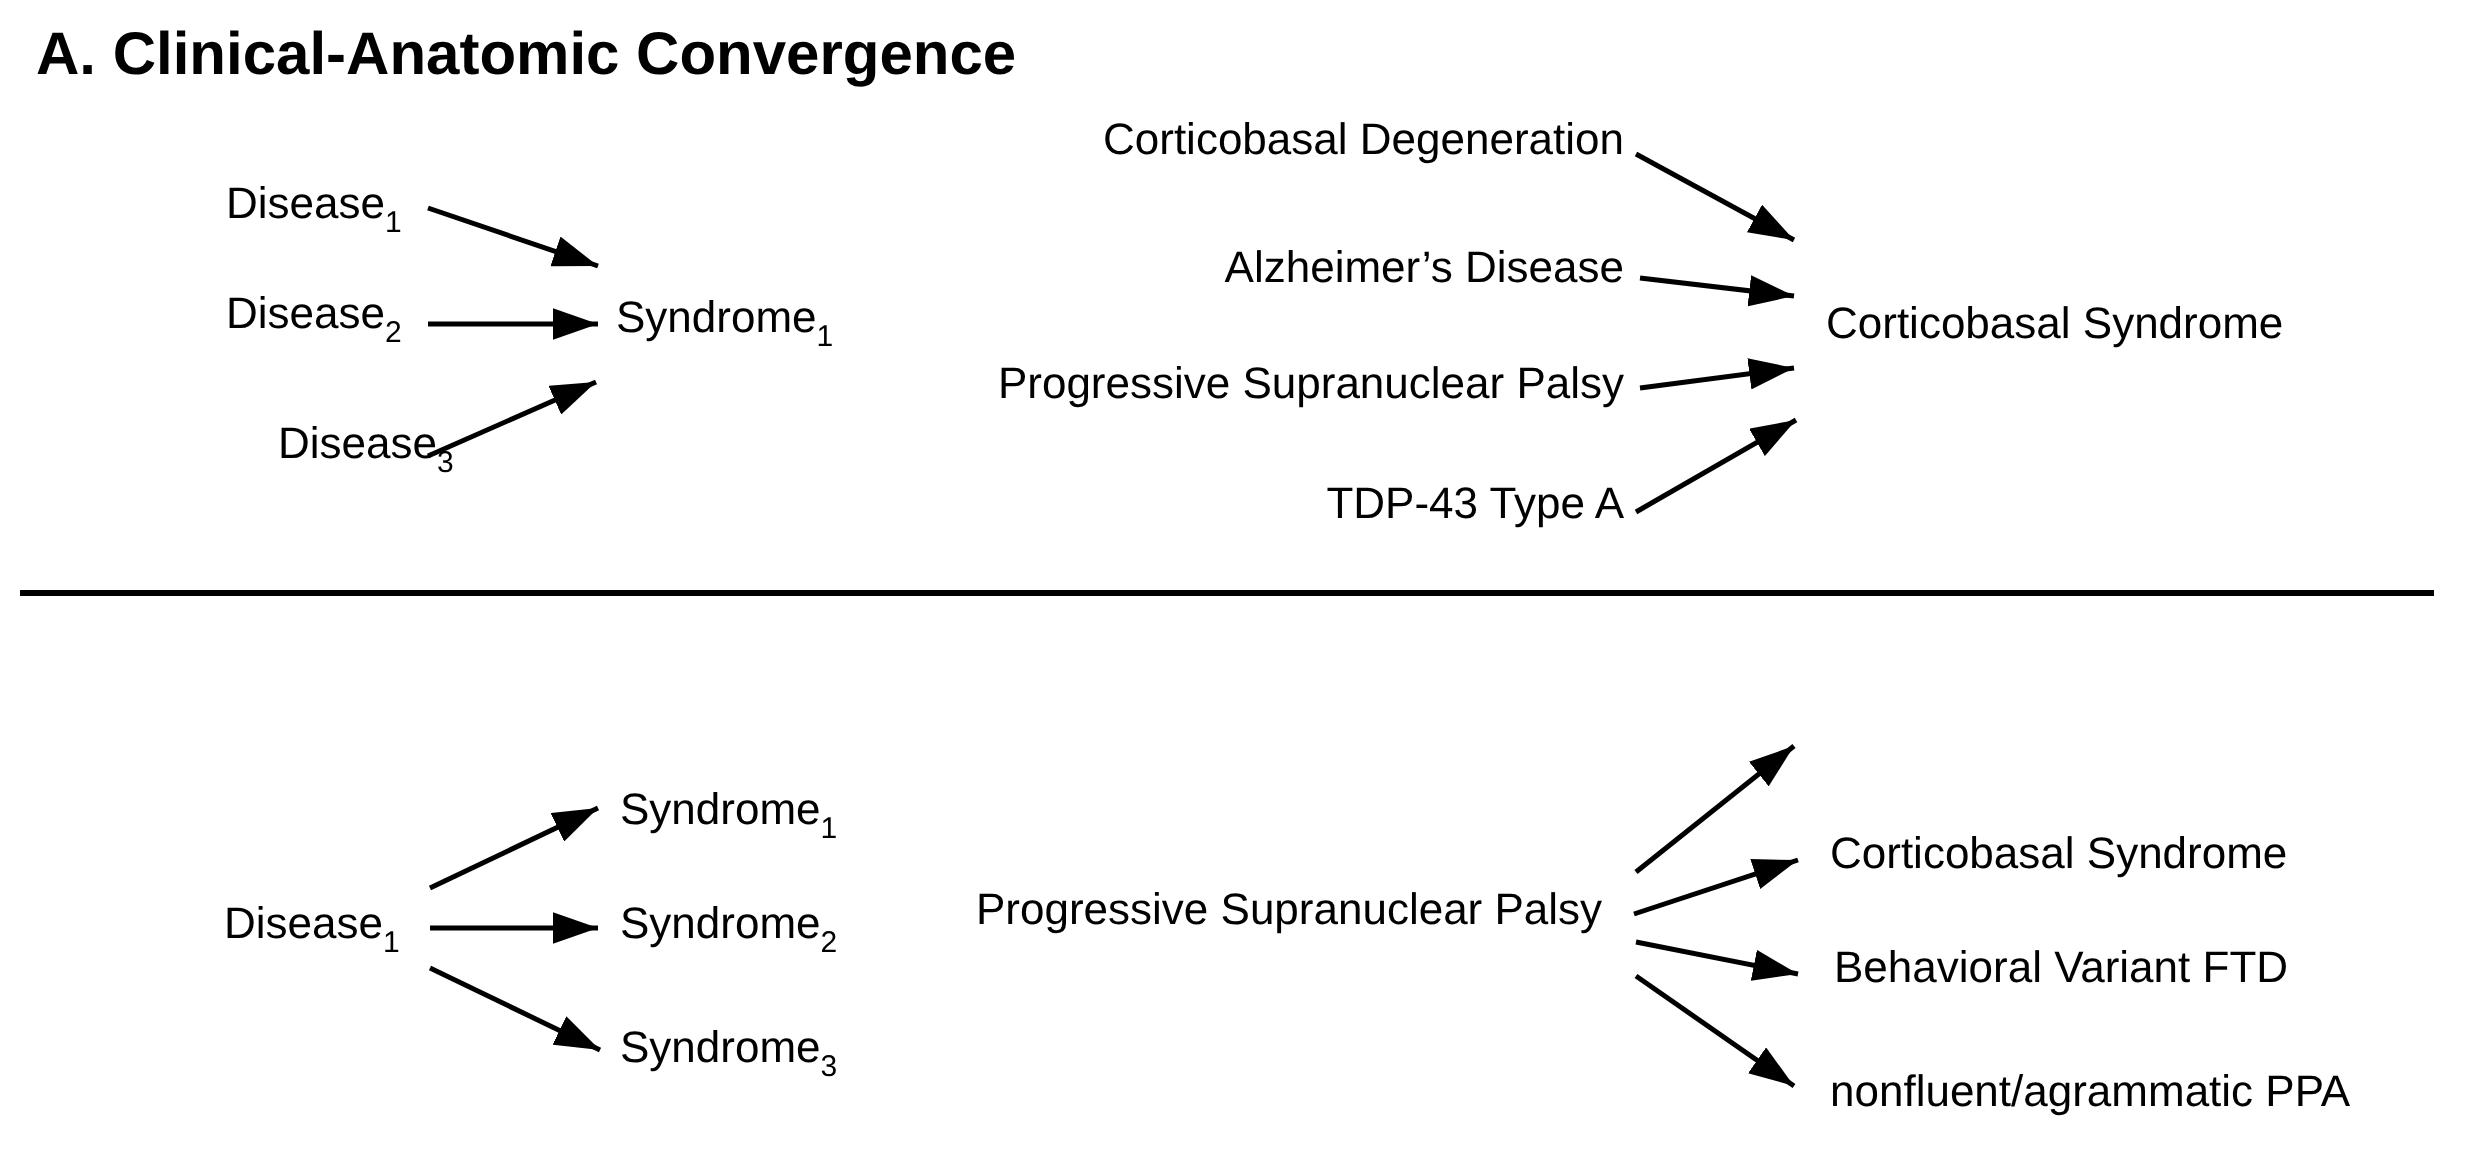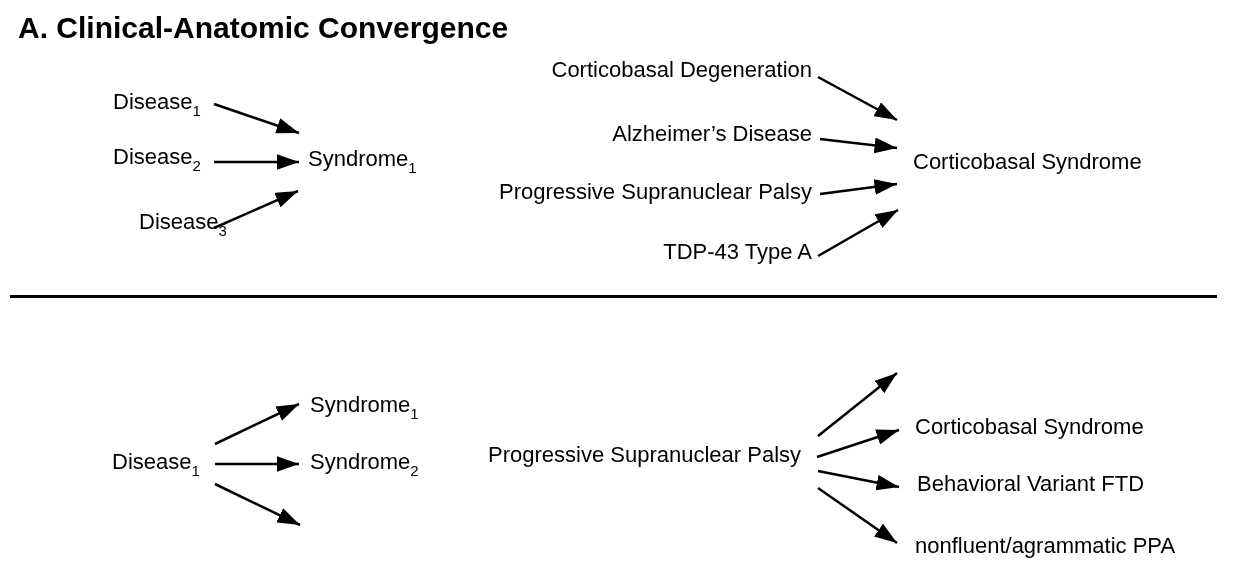--- a/index.html
+++ b/index.html
@@ -111,19 +111,22 @@
 
   <div class="label" style="left:112px; top:451px;">
     <span>Disease</span><span class="sub">1</span>
   </div>
   <div class="label" style="left:310px; top:394px;">
     <span>Syndrome</span><span class="sub">1</span>
   </div>
   <div class="label" style="left:310px; top:451px;">
     <span>Syndrome</span><span class="sub">2</span>
   </div>
+  <div class="label" style="left:310px; top:513px;">
+    <span>Syndrome</span><span class="sub">3</span>
+  </div>
 
   <div class="label" style="left:488px; top:444px;">Progressive Supranuclear Palsy</div>
   <div class="label" style="left:915px; top:416px;">Corticobasal Syndrome</div>
   <div class="label" style="left:915px; top:535px;">nonfluent/agrammatic PPA</div>
   <div class="label" style="left:917px; top:473px;">Behavioral Variant FTD</div>
 
 </div>
 
 </body></html>

